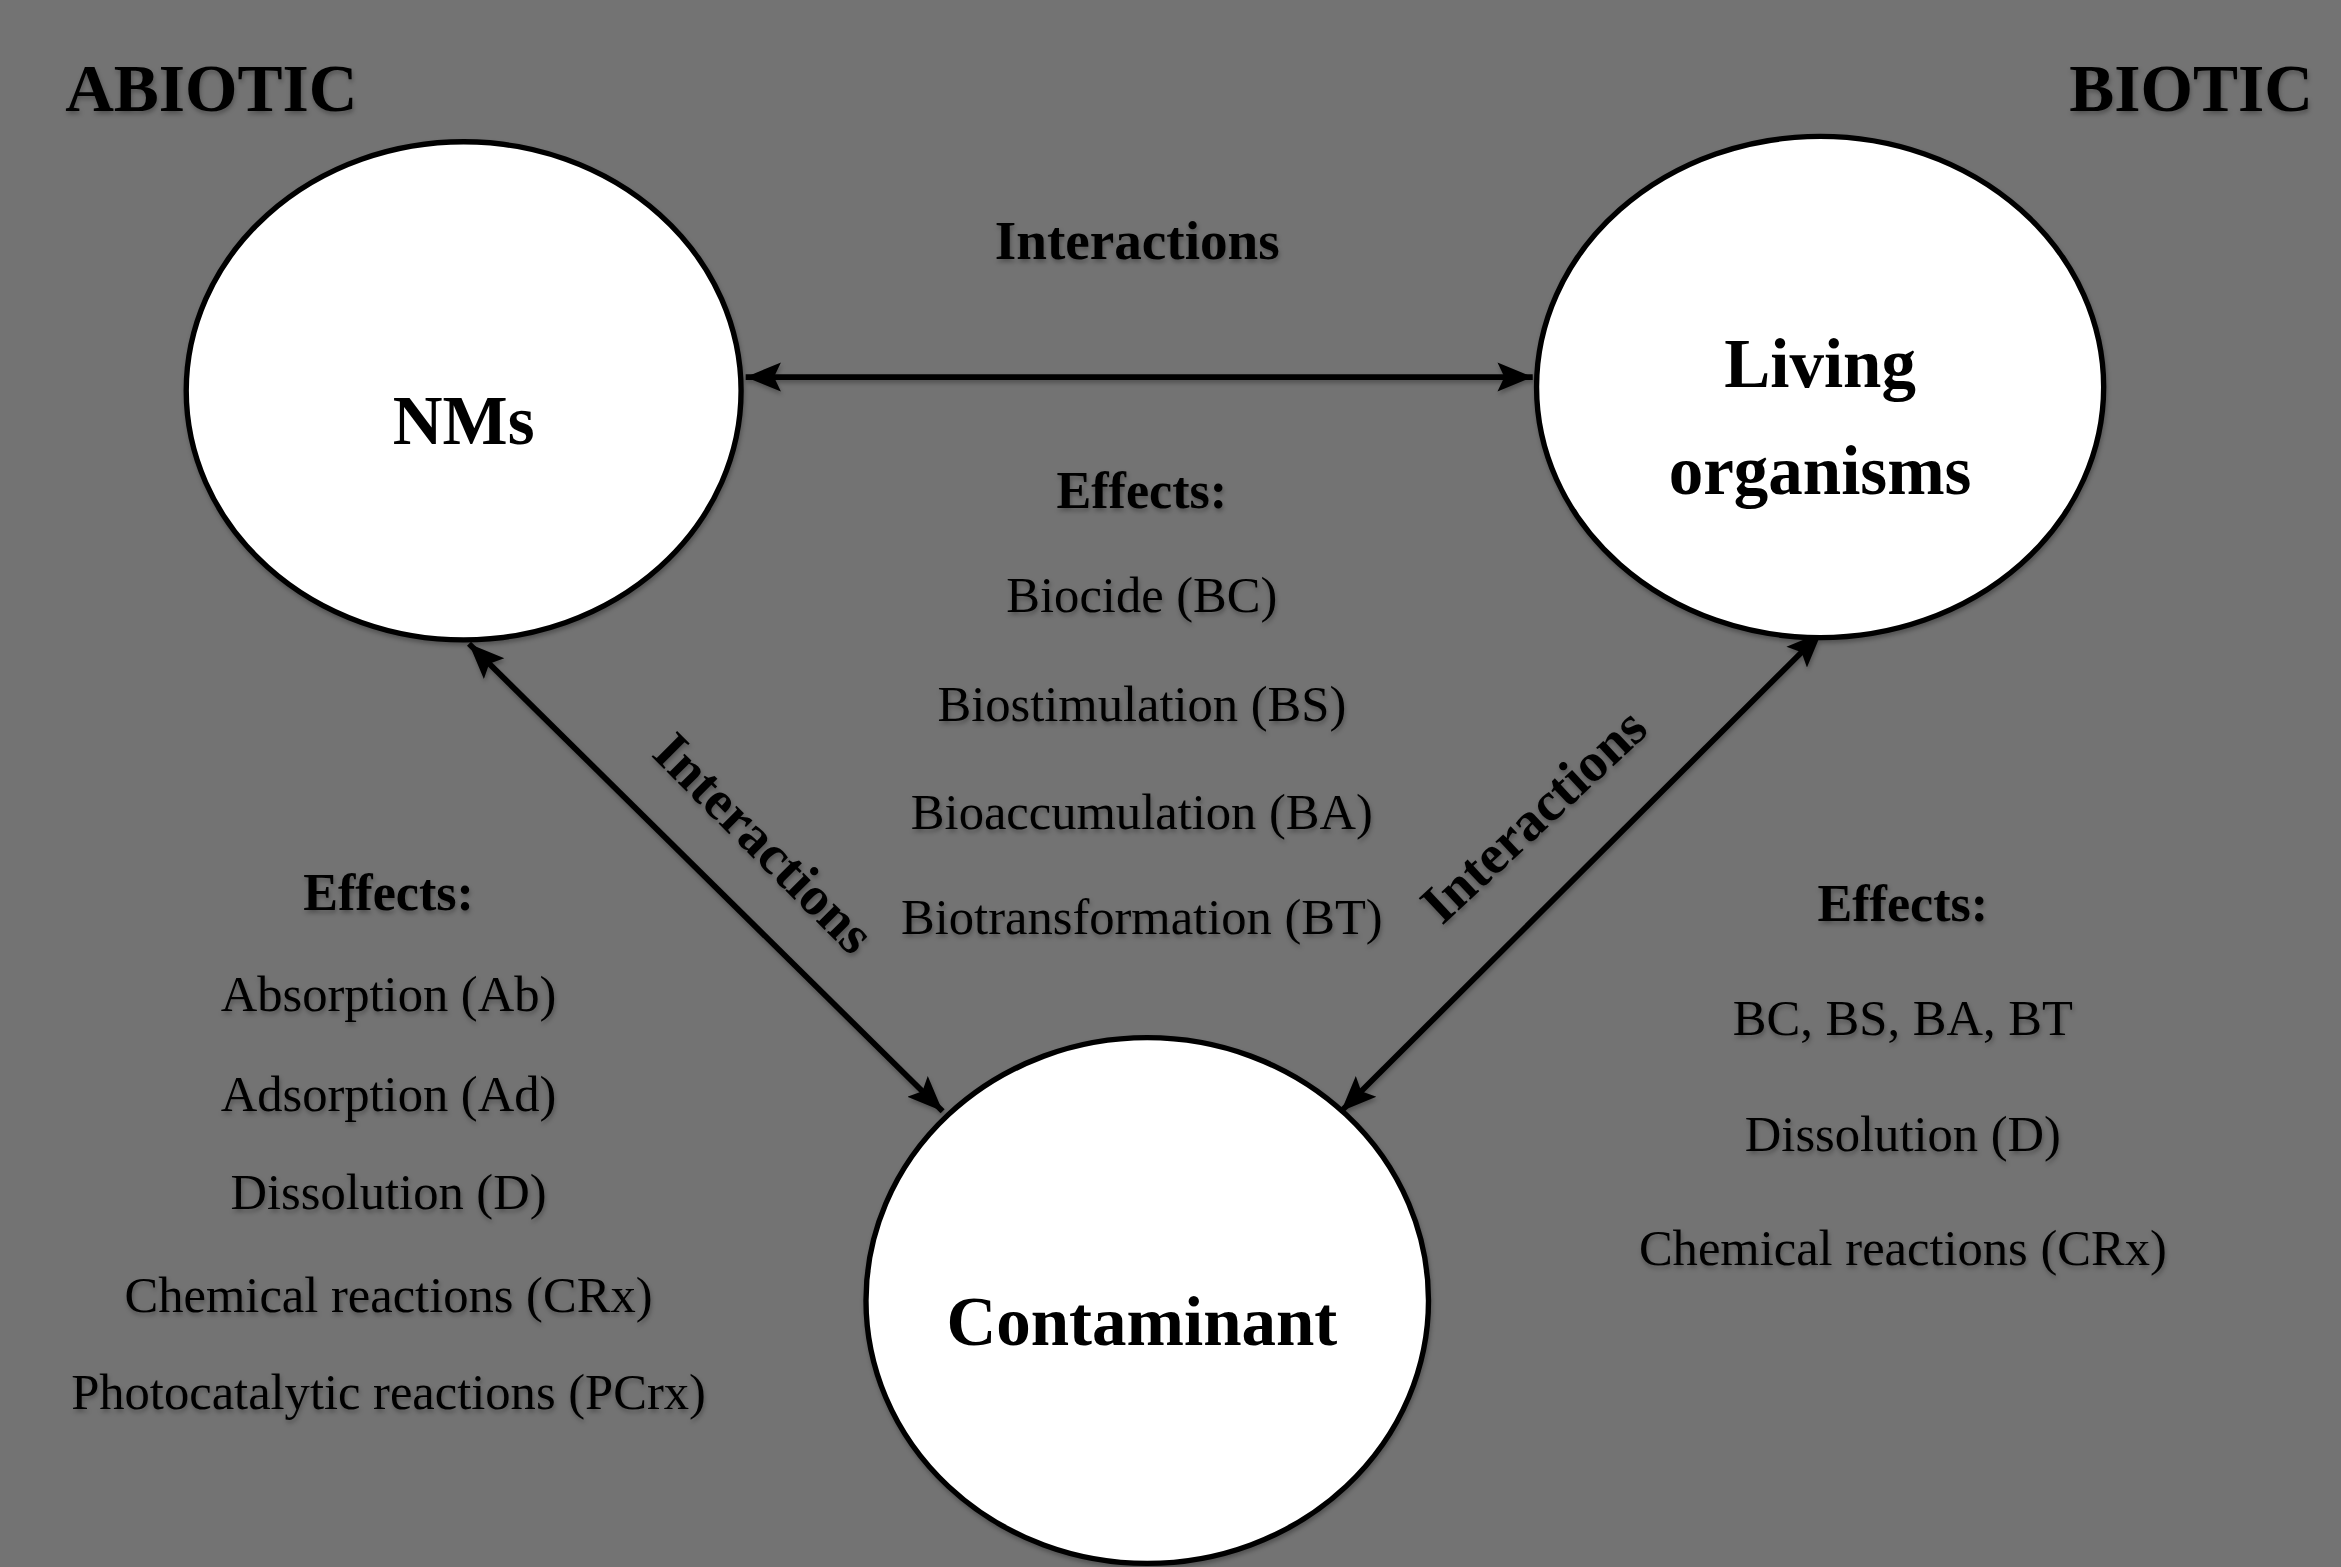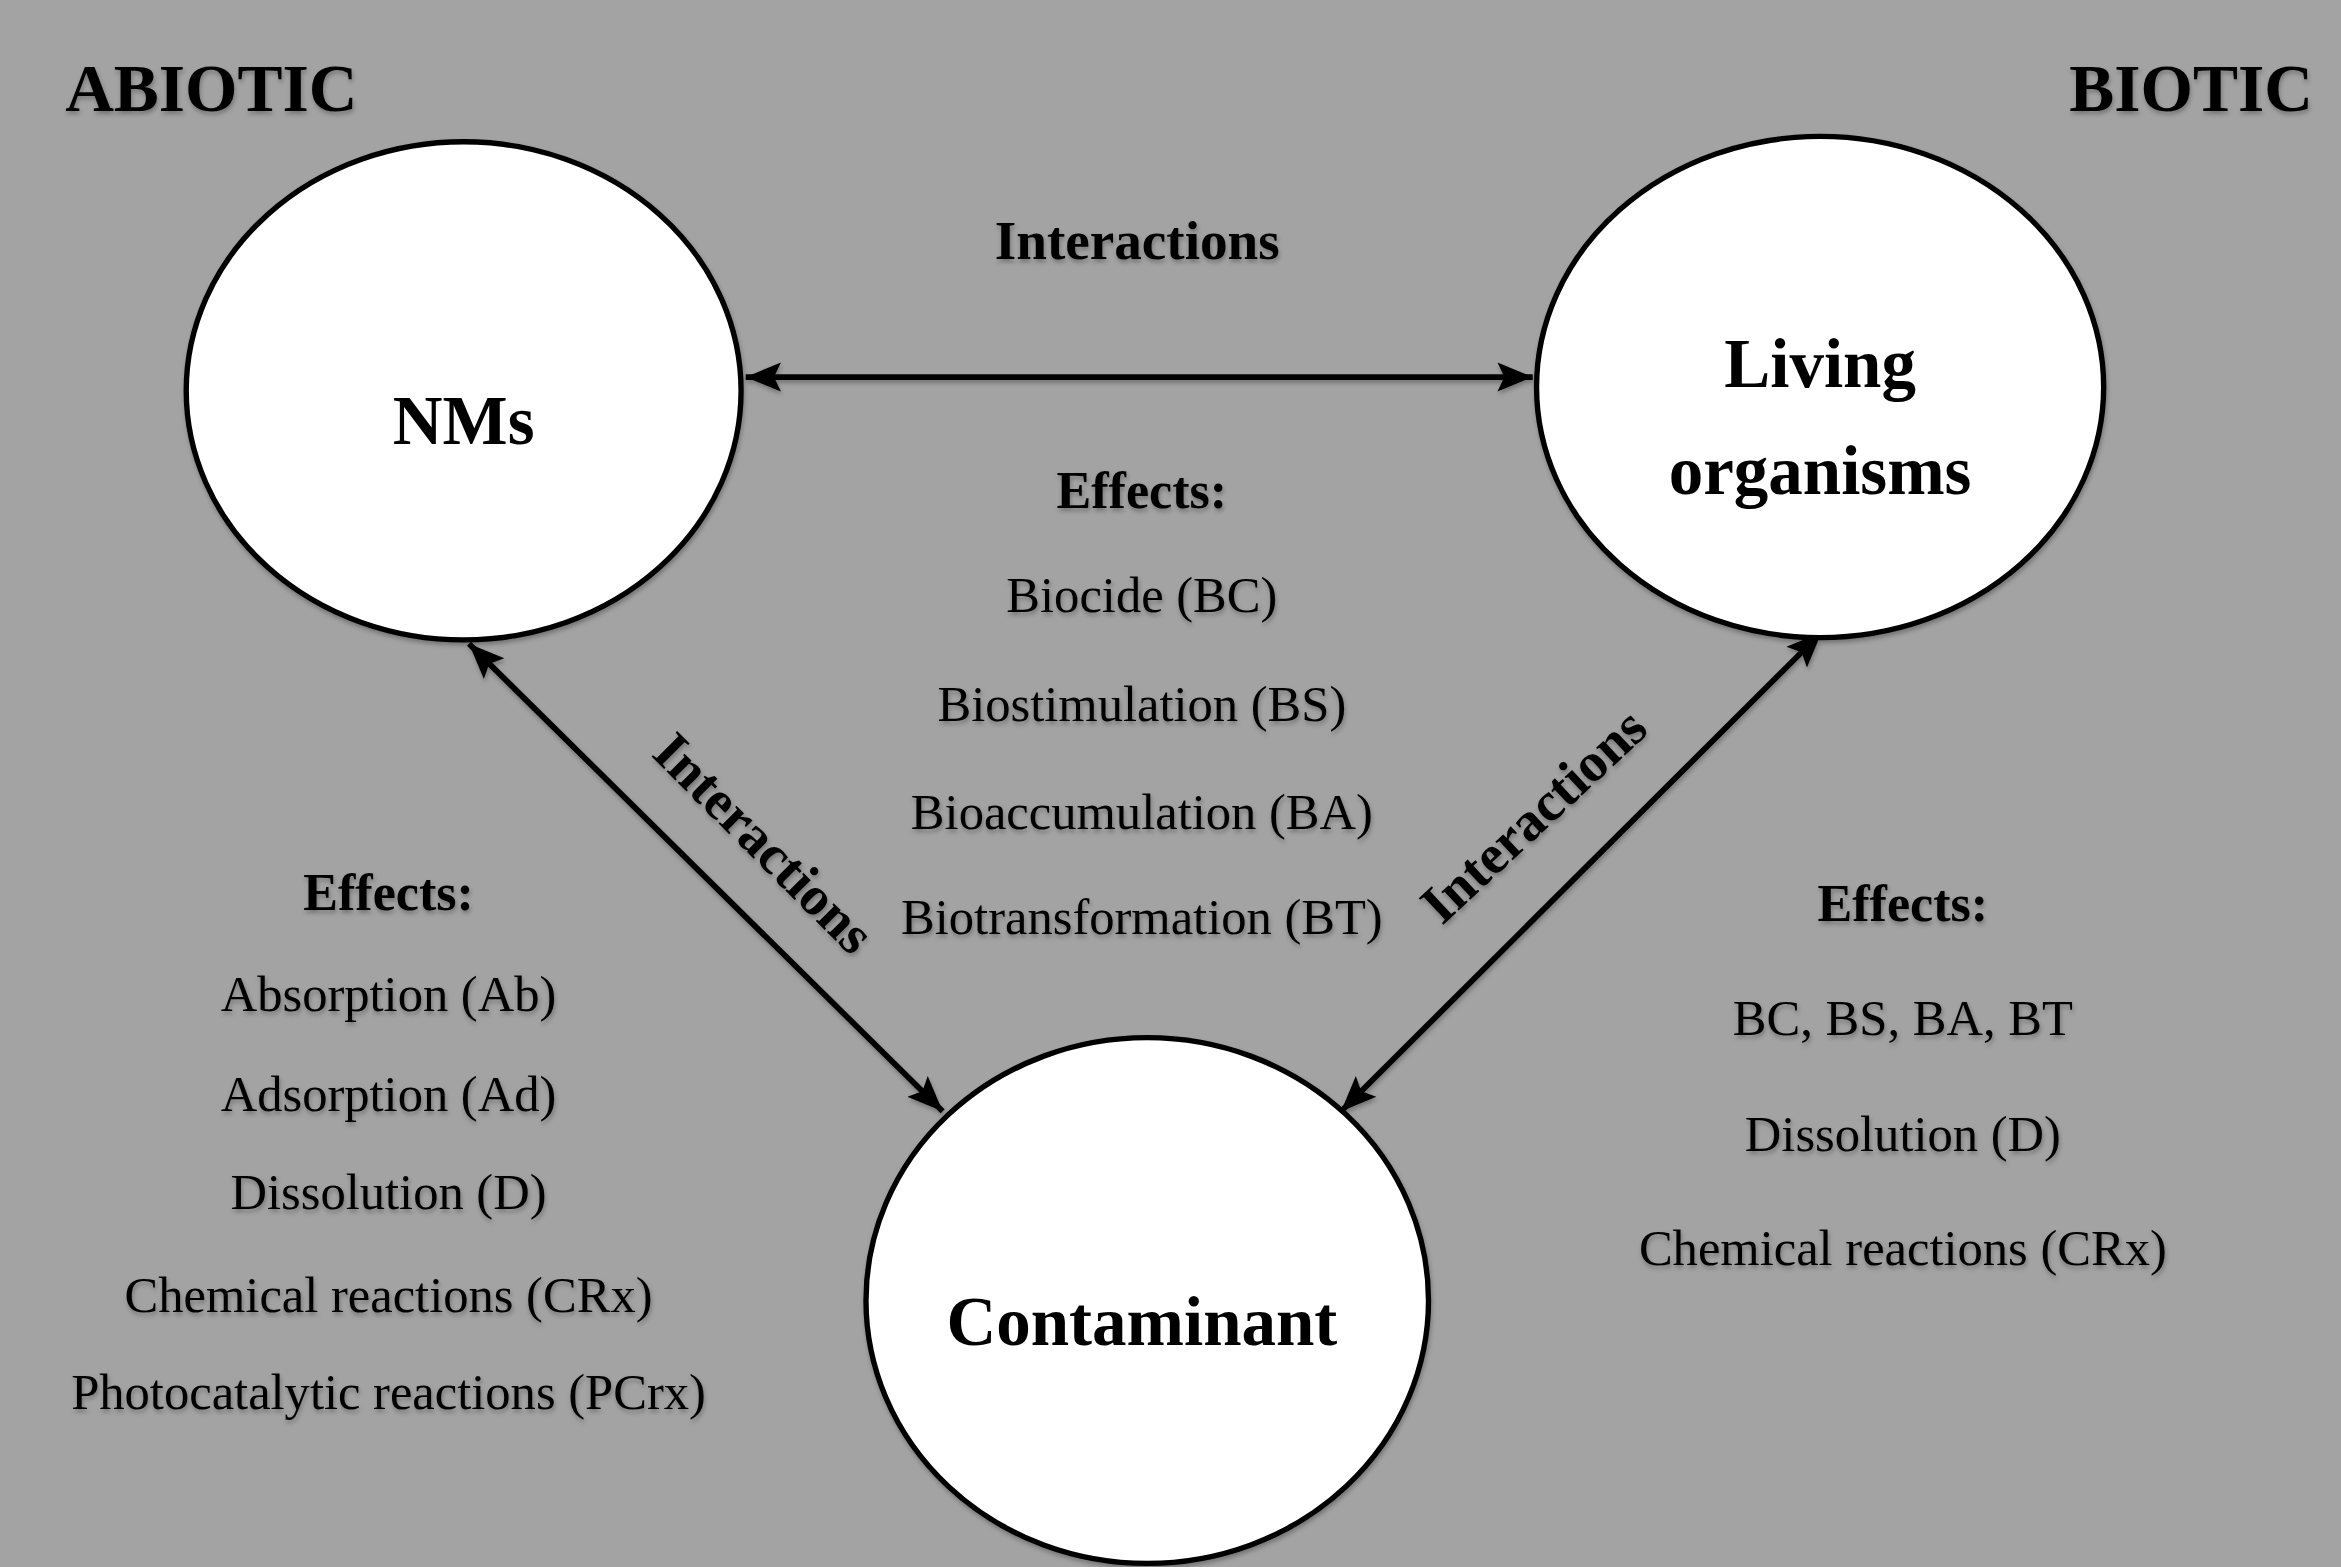--- a/index.html
+++ b/index.html
@@ -7,21 +7,21 @@
     padding: 0;
     width: 2342px;
     height: 1568px;
     background: #ffffff;
     overflow: hidden;
   }
   .stage {
     position: relative;
     width: 2342px;
     height: 1568px;
-    background: #a3a3a3;
+    background: #737373;
   }
   svg.diagram {
     display: block;
     width: 2342px;
     height: 1568px;
     filter: drop-shadow(1.5px 3.1px 1.9px rgba(0,0,0,0.28));
   }
   text {
     font-family: "Liberation Serif", "DejaVu Serif", serif;
     fill: #000000;

